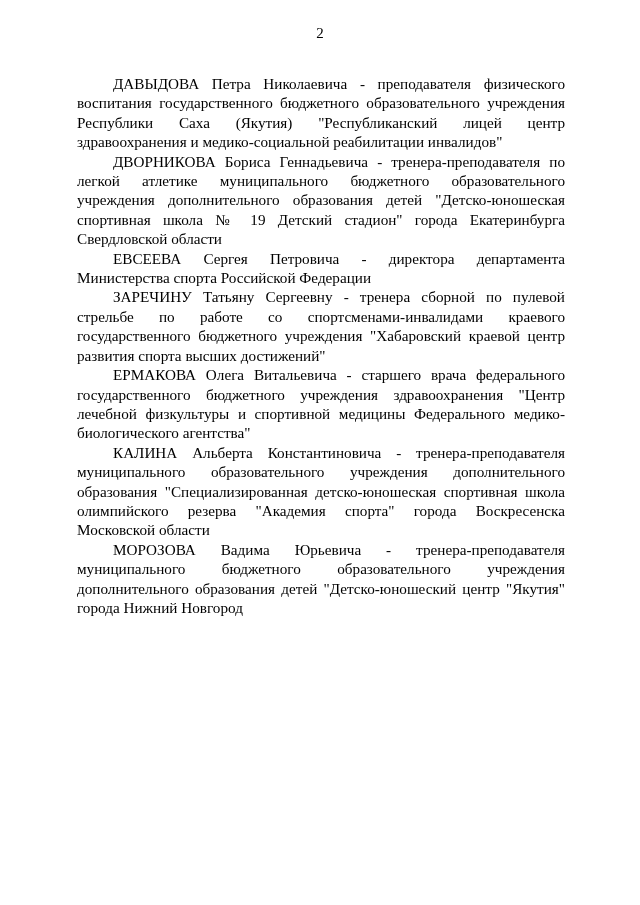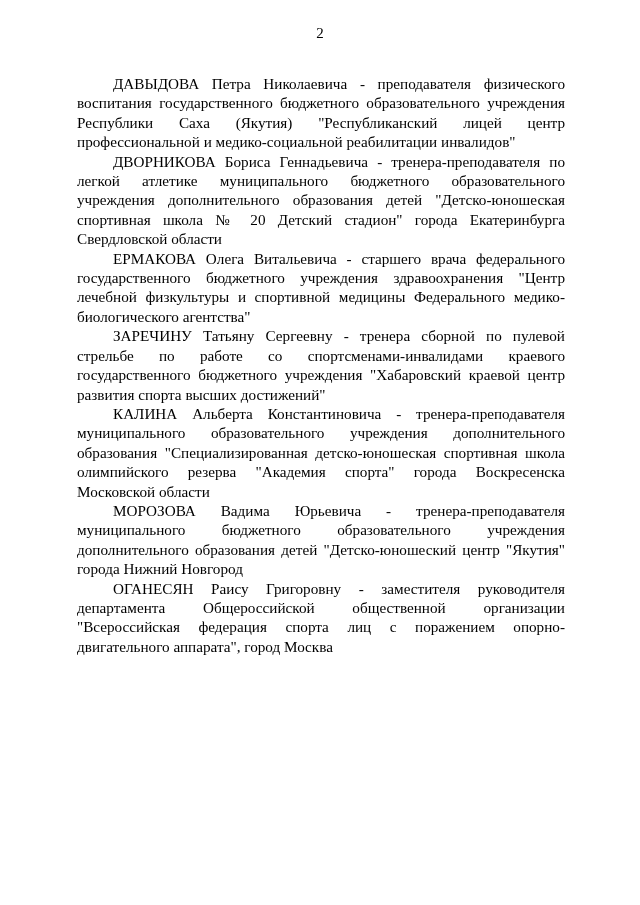--- a/index.html
+++ b/index.html
@@ -53,31 +53,31 @@
 </style>
 </head>
 <body>
 
 <div class="page">
 
   <div class="page-number">2</div>
 
   <div class="body-block">
 
-    <p class="para">ДАВЫДОВА Петра Николаевича - преподавателя физического воспитания государственного бюджетного образовательного учреждения Республики Саха (Якутия) "Республиканский лицей центр профессиональной и медико-социальной реабилитации инвалидов"</p>
+    <p class="para">ДАВЫДОВА Петра Николаевича - преподавателя физического воспитания государственного бюджетного образовательного учреждения Республики Саха (Якутия) "Республиканский лицей центр здравоохранения и медико-социальной реабилитации инвалидов"</p>
 
-    <p class="para">ДВОРНИКОВА Бориса Геннадьевича - тренера-преподавателя по легкой атлетике муниципального бюджетного образовательного учреждения дополнительного образования детей "Детско-юношеская спортивная школа № 20 Детский стадион" города Екатеринбурга Свердловской области</p>
+    <p class="para">ДВОРНИКОВА Бориса Геннадьевича - тренера-преподавателя по легкой атлетике муниципального бюджетного образовательного учреждения дополнительного образования детей "Детско-юношеская спортивная школа № 19 Детский стадион" города Екатеринбурга Свердловской области</p>
 
+    <p class="para">ЕВСЕЕВА Сергея Петровича - директора департамента Министерства спорта Российской Федерации</p>
+
+    <p class="para">ЗАРЕЧИНУ Татьяну Сергеевну - тренера сборной по пулевой стрельбе по работе со спортсменами-инвалидами краевого государственного бюджетного учреждения "Хабаровский краевой центр развития спорта высших достижений"</p>
 
     <p class="para">ЕРМАКОВА Олега Витальевича - старшего врача федерального государственного бюджетного учреждения здравоохранения "Центр лечебной физкультуры и спортивной медицины Федерального медико-биологического агентства"</p>
-
-    <p class="para">ЗАРЕЧИНУ Татьяну Сергеевну - тренера сборной по пулевой стрельбе по работе со спортсменами-инвалидами краевого государственного бюджетного учреждения "Хабаровский краевой центр развития спорта высших достижений"</p>
 
 
     <p class="para">КАЛИНА Альберта Константиновича - тренера-преподавателя муниципального образовательного учреждения дополнительного образования "Специализированная детско-юношеская спортивная школа олимпийского резерва "Академия спорта" города Воскресенска Московской области</p>
 
     <p class="para">МОРОЗОВА Вадима Юрьевича - тренера-преподавателя муниципального бюджетного образовательного учреждения дополнительного образования детей "Детско-юношеский центр "Якутия" города Нижний Новгород</p>
 
-    <p class="para">ОГАНЕСЯН Раису Григоровну - заместителя руководителя департамента Общероссийской общественной организации "Всероссийская федерация спорта лиц с поражением опорно-двигательного аппарата", город Москва</p>
 
   </div>
 
 </div>
 
 </body></html>

